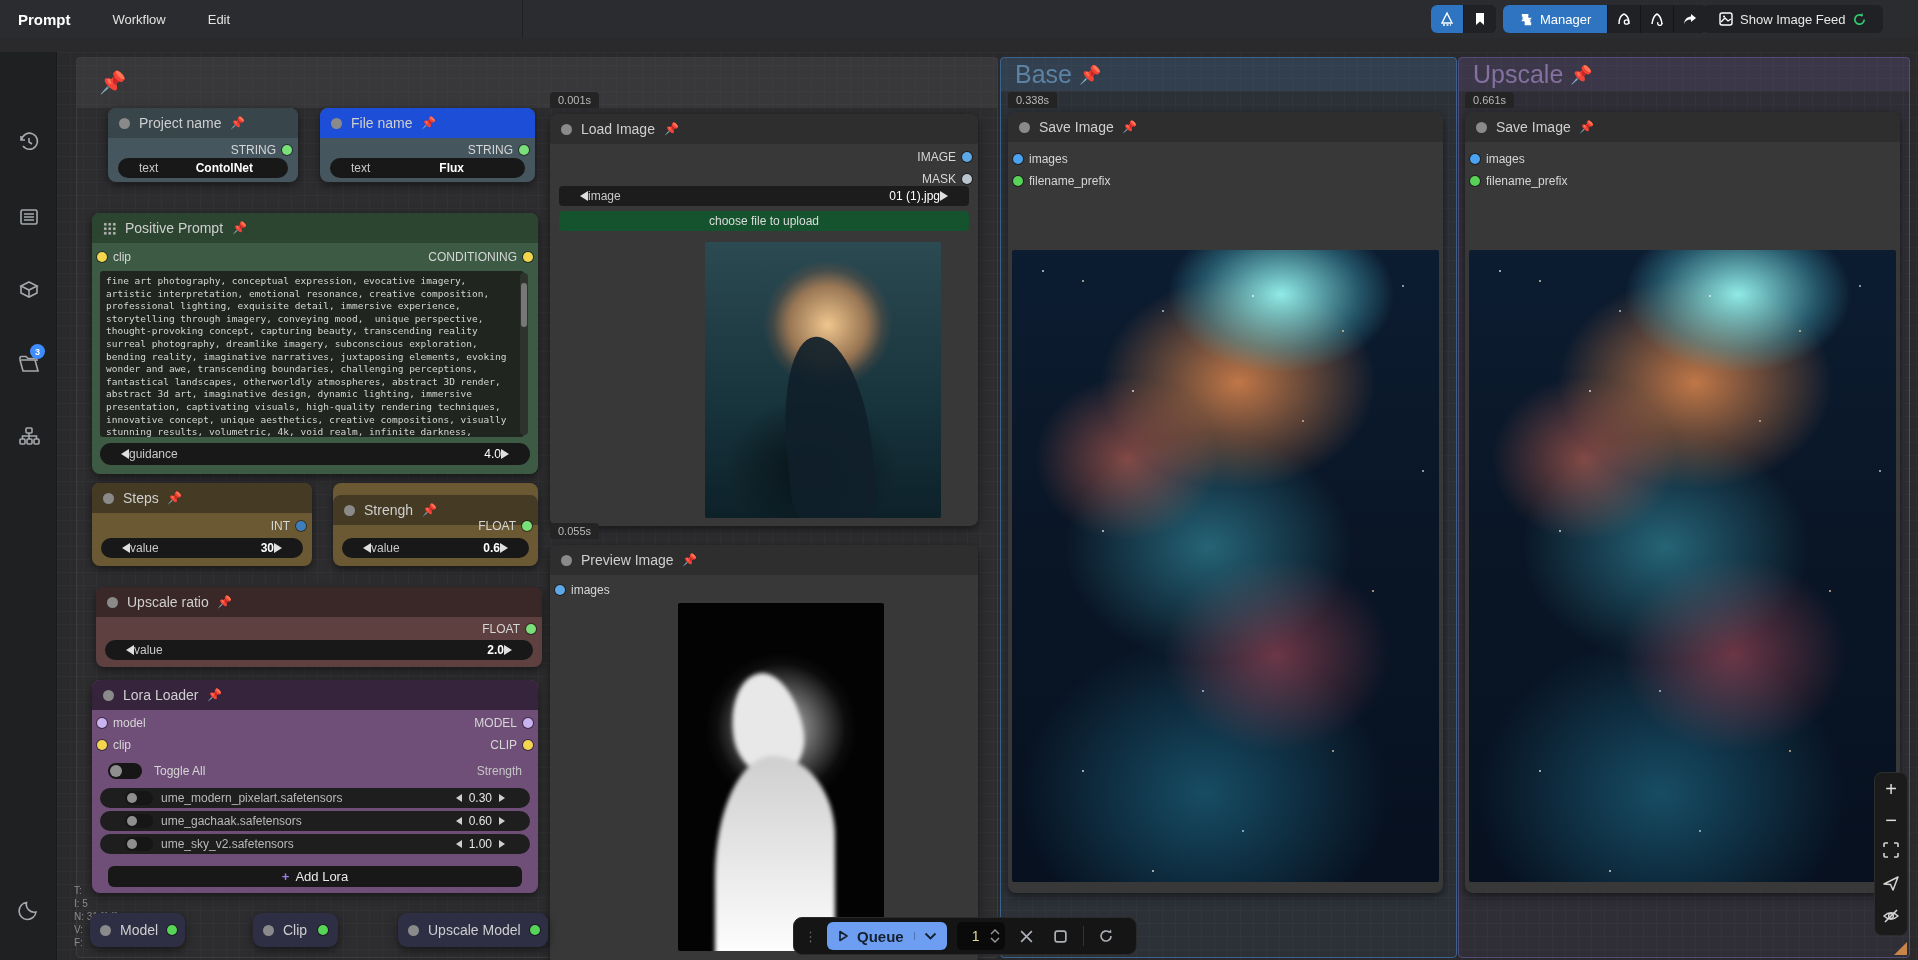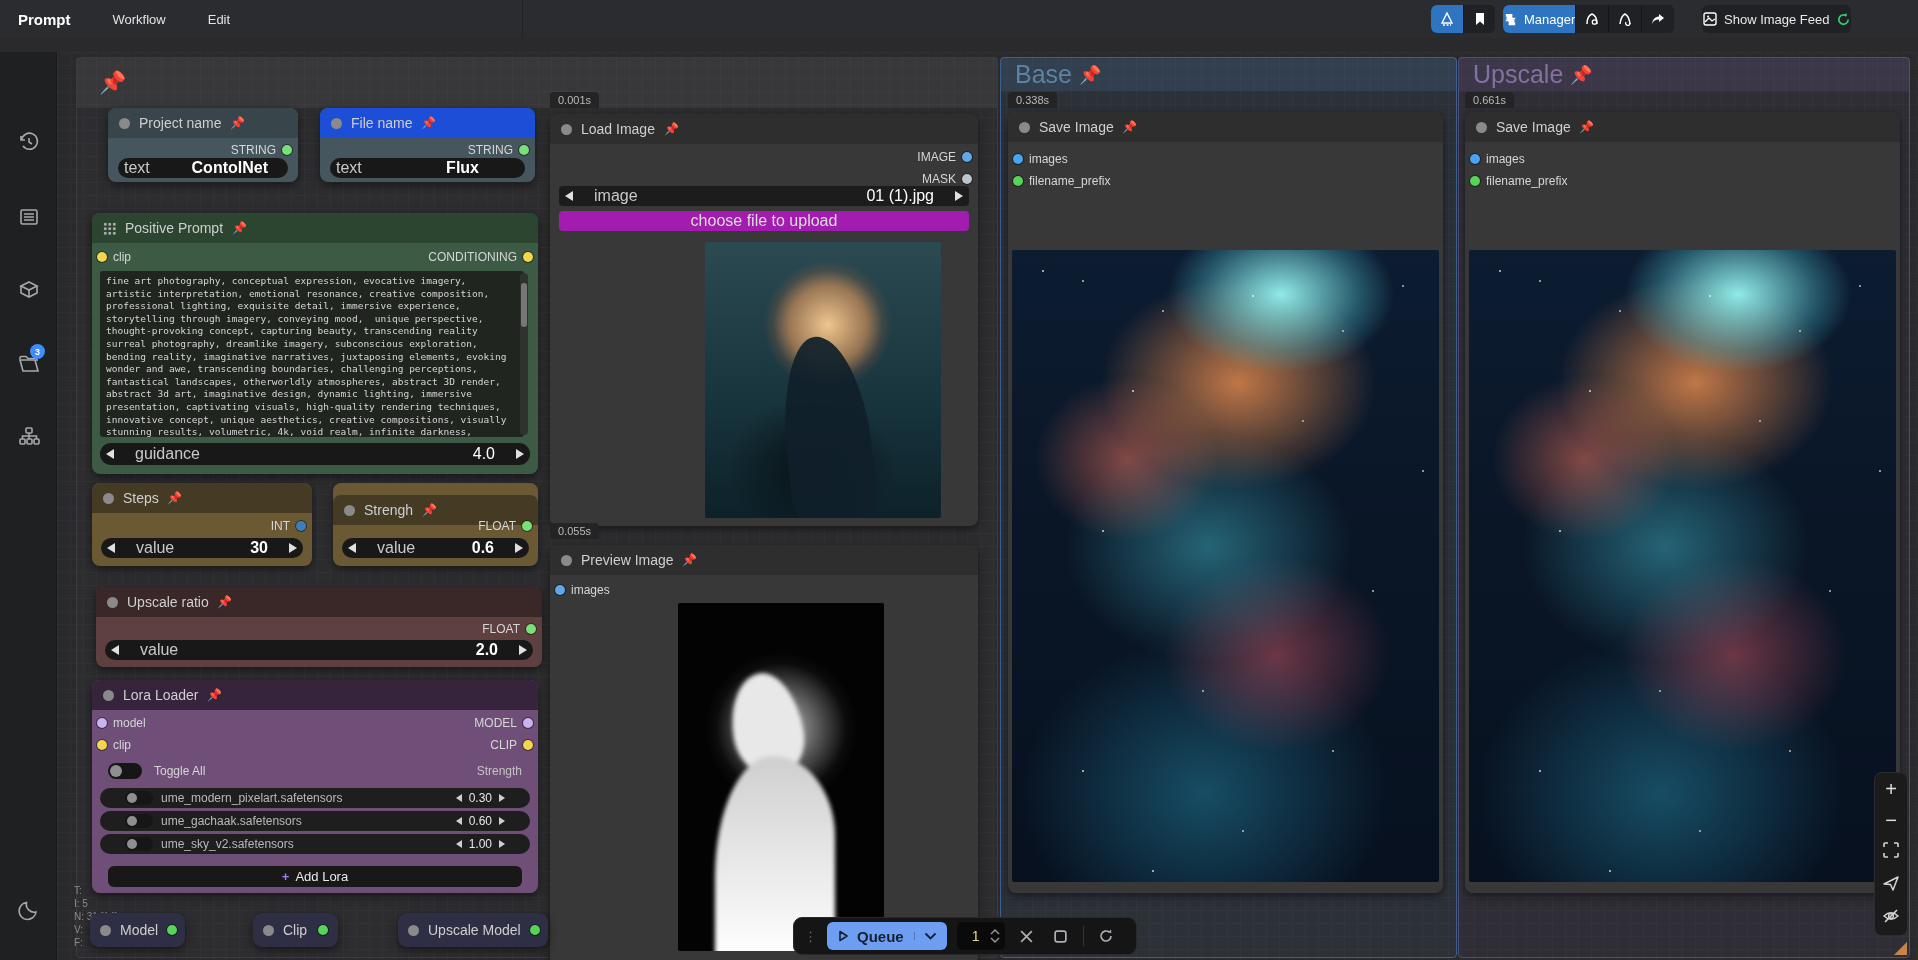--- a/index.html
+++ b/index.html
@@ -9,21 +9,21 @@
 
   
   .topbar { position:absolute; left:0; top:0; width:1918px; height:38px;
             background:#2b2c2f; display:flex; align-items:center; z-index:50; }
   .app-title { color:#fff; font-weight:bold; font-size:15px; margin-left:18px; }
   .menu-item { color:#e3e3e3; font-size:13px; margin-left:42px; cursor:default; }
   .tb-divider { position:absolute; left:522px; top:0; width:1px; height:38px; background:#202124; }
   .tb-group { position:absolute; top:5px; height:28px; display:flex; align-items:stretch;
               background:#18191b; border-radius:6px; overflow:hidden; }
   .tb-btn { display:flex; align-items:center; justify-content:center; gap:6px;
-            padding:0 0; color:#e8e8e8; font-size:13px; background:#202124; }
+            padding:0 16px; color:#e8e8e8; font-size:13px; background:#202124; }
   .tb-btn + .tb-btn { border-left:1px solid #141517; }
   .tb-btn.blue { background:#2e74c0; color:#fff; }
   .tb-btn svg { display:block; }
   .statusbar { position:absolute; left:0; top:38px; width:1918px; height:14px;
                background:#070707; color:#fff; font-size:9px; font-weight:bold;
                line-height:14px; padding-left:6px; z-index:49; }
 
   
   .sidebar { position:absolute; left:0; top:52px; width:57px; height:908px;
              background:#1f2022; border-right:1px solid #17181a; z-index:40; }
@@ -45,21 +45,21 @@
 
   .node { position:absolute; border-radius:8px; box-shadow:0 3px 10px rgba(0,0,0,.5); z-index:5; }
   .node-header { position:absolute; left:0; top:0; right:0; height:30px; border-radius:8px 8px 0 0;
                  display:flex; align-items:center; gap:9px; padding:0 11px; }
   .collapse-dot { width:11px; height:11px; border-radius:50%; background:#8a8a8a; flex:0 0 auto; }
   .node-title { font-size:14px; color:#cfcfcf; white-space:nowrap; }
   .pin { font-size:12px; }
   .slot-row { position:absolute; height:18px; display:flex; align-items:center; gap:6px; font-size:12px; color:#d6d6d6; }
   .slot-dot { width:10px; height:10px; border-radius:50%; flex:0 0 auto; box-shadow:0 0 0 1px rgba(0,0,0,.45); }
   .pill { position:absolute; height:20px; background:#181818; border-radius:10px;
-          display:flex; align-items:center; gap:21px; padding:0 6px; font-size:16px; color:#c9c9c9; }
+          display:flex; align-items:center; gap:0; padding:0 21px; font-size:12px; color:#c9c9c9; }
   .arrow-l { width:0; height:0; border-top:5px solid transparent; border-bottom:5px solid transparent; border-right:8px solid #e0e0e0; }
   .arrow-r { width:0; height:0; border-top:5px solid transparent; border-bottom:5px solid transparent; border-left:8px solid #e0e0e0; }
   .pill .val { margin-left:auto; color:#fff; }
   .time-badge { position:absolute; background:#242424; color:#b9b9b9; font-size:11px;
                 padding:2px 8px; border-radius:4px 4px 0 0; z-index:6; }
   .grid-icon { width:13px; height:13px; flex:0 0 auto;
                background:radial-gradient(circle, #b5b5b5 1.2px, transparent 1.5px); background-size:4.5px 4.5px; }
   .tg { width:34px; height:16px; border-radius:8px; background:#161616; position:relative; flex:0 0 auto; }
   .tg::after { content:""; position:absolute; left:2px; top:2px; width:12px; height:12px; border-radius:50%; background:#8f8f8f; }
   .lora-row { position:absolute; left:8px; width:430px; height:20px; background:#1e1e1e;
@@ -477,21 +477,21 @@
       <div class="slot-row" style="right:6px; top:56px;">
         <span>MASK</span>
         <span class="slot-dot" style="background:#b9c4cc;"></span>
       </div>
       <div class="pill" style="left:9px; right:9px; top:72px; border-radius:4px; background:#1c1c1c;">
         <span class="arrow-l"></span>
         <span>image</span>
         <span class="val">01 (1).jpg</span>
         <span class="arrow-r"></span>
       </div>
-      <div class="pill" style="left:9px; right:9px; top:97px; border-radius:4px; background:#a21caf; justify-content:center; color:#dcdcdc;">
+      <div class="pill" style="left:9px; right:9px; top:97px; border-radius:4px; background:#14532d; justify-content:center; color:#dcdcdc;">
         <span>choose file to upload</span>
       </div>
       <div class="img-frame" style="left:155px; top:128px; width:236px; height:276px;">
         <div class="portrait">
           <div class="p-figure"></div>
         </div>
       </div>
     </div>
 
     <div class="time-badge" style="left:493px; top:471px;">0.055s</div>

